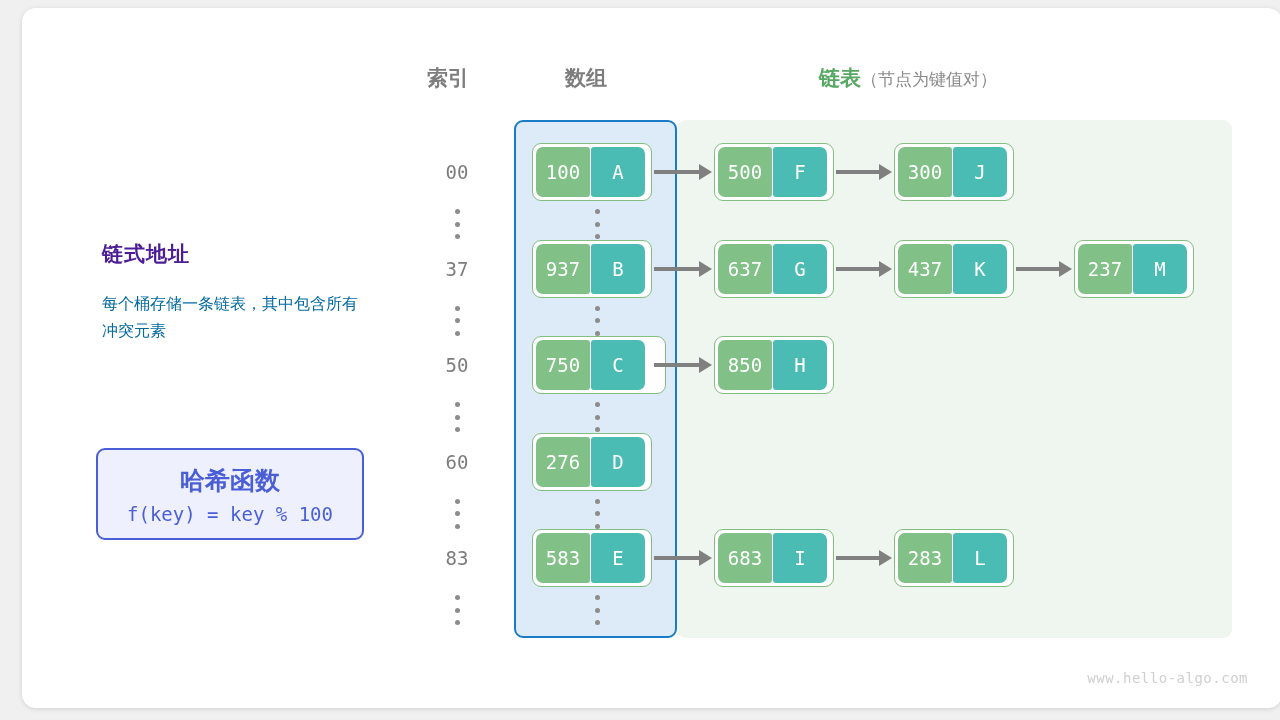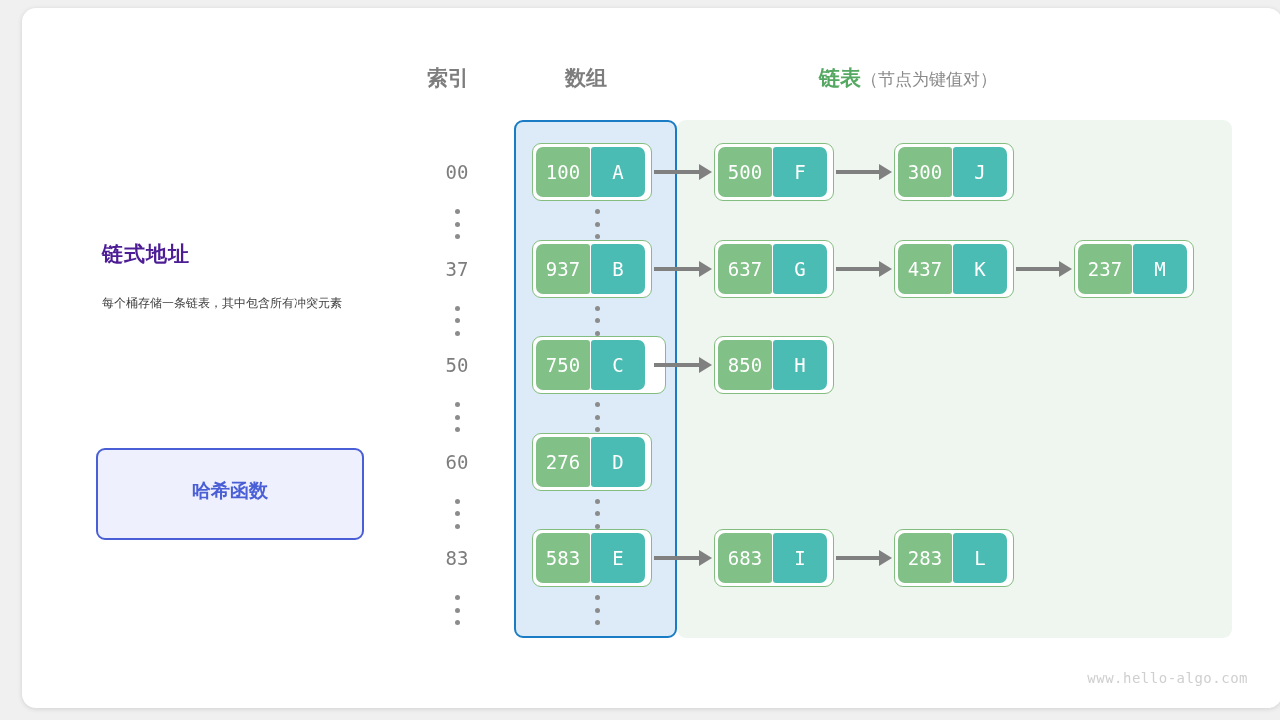--- a/index.html
+++ b/index.html
@@ -48,42 +48,42 @@
     left: 80px; top: 232px;
     font-size: 21px;
     font-weight: bold;
     color: #4c1d95;
     letter-spacing: 1px;
   }
   #desc-body {
     position: absolute;
     left: 80px; top: 282px;
     width: 260px;
-    font-size: 12px;
+    font-size: 16px;
     line-height: 27px;
-    color: #404040;
+    color: #0369a1;
   }
 
   
   #hash-box {
     position: absolute;
     left: 74px; top: 440px;
     width: 268px;
     height: 92px;
     border: 2px solid #4a5fd6;
     border-radius: 9px;
     background: #eef0fd;
     box-sizing: border-box;
     display: flex;
     flex-direction: column;
     align-items: center;
     justify-content: center;
   }
   #hash-title {
-    font-size: 19px;
+    font-size: 25px;
     font-weight: bold;
     color: #4a5fd6;
     margin-bottom: 6px;
   }
   #hash-formula {
     font-family: "DejaVu Sans Mono", monospace;
     font-size: 19px;
     color: #4a5fd6;
   }
 
@@ -200,20 +200,21 @@
   <div class="col-head" id="head-array">数组</div>
   <div class="col-head" id="head-list">
     <span>链表</span><span class="sub">（节点为键值对）</span>
   </div>
 
   <div id="desc-title">链式地址</div>
   <div id="desc-body">每个桶存储一条链表，其中包含所有冲突元素</div>
 
   <div id="hash-box">
     <div id="hash-title">哈希函数</div>
+    <div id="hash-formula">f(key) = key % 100</div>
   </div>
 
   <div id="rows-layer">
       <div class="idx-label" style="top: 135px;">00</div>
       <div class="node" style="left: 510px; top: 135px; width: 120px;">
         <div class="key">100</div>
         <div class="val">A</div>
       </div>
       <div class="arrow" style="left: 632px; top: 135px; width: 58px;">
         <svg width="58" height="58" viewBox="0 0 58 58">

